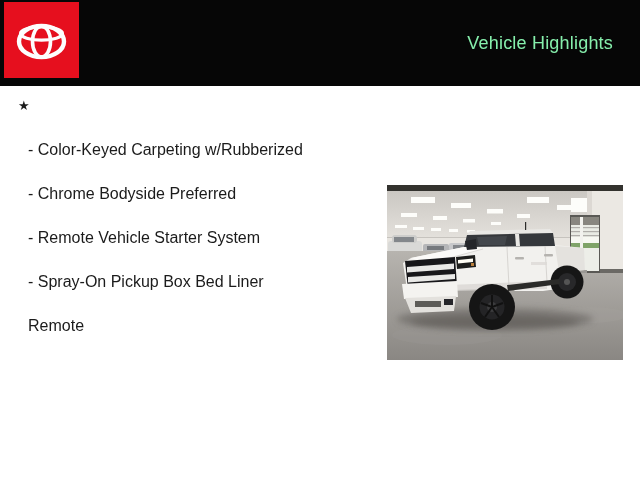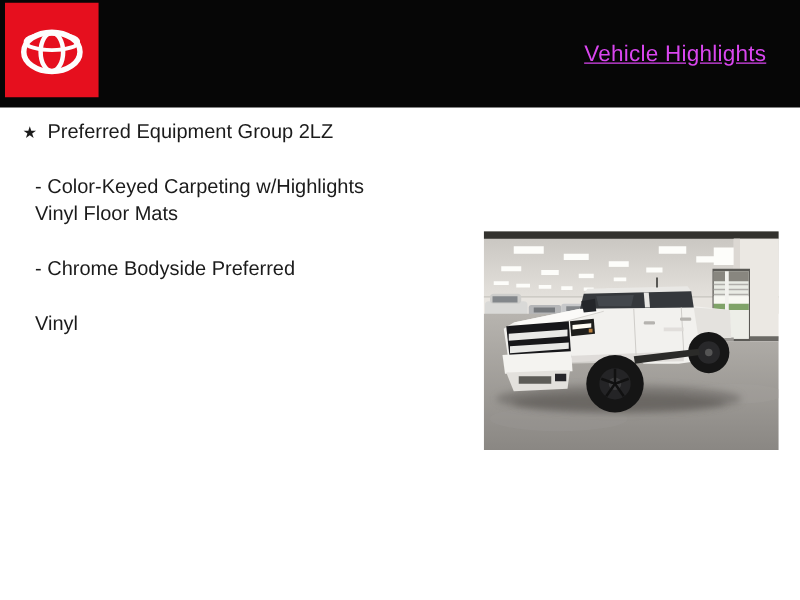--- a/index.html
+++ b/index.html
@@ -14,21 +14,21 @@
     position:absolute;top:0;left:0;width:640px;height:86px;
     background:#060606;
   }
   .logo-box{
     position:absolute;left:4px;top:2px;width:75px;height:76px;
     display:flex;align-items:center;justify-content:center;
   }
   .header-title{
     position:absolute;top:0;right:27px;height:86px;
     display:flex;align-items:center;
-    color:#d946ef;font-size:18px;letter-spacing:.2px;text-decoration:underline;
+    color:#86efac;font-size:18px;letter-spacing:.2px;
   }
   
   .content{
     position:absolute;top:86px;left:0;width:384px;
     padding:9px 0 0 18px;box-sizing:border-box;
     color:#1b1b1b;font-size:16px;line-height:22px;
   }
   .group-line{display:flex;margin-bottom:22px;white-space:nowrap;}
   .star{
     width:20px;flex:0 0 20px;font-size:13px;line-height:22px;
@@ -56,32 +56,36 @@
       </g>
     </svg>
   </div>
   <div class="header-title">Vehicle Highlights</div>
 </div>
 
 <div class="content">
 
   <div class="group-line">
     <span class="star">★</span>
-    <span>Preferred Equipment Group 2LZ</span>
-  </div>
-
-  <div class="feature">
-    <div class="line">- Color-Keyed Carpeting w/Highlights</div>
-    <div class="line">Vinyl Floor Mats</div>
+  </div>
+
+  <div class="feature">
+    <div class="line">- Color-Keyed Carpeting w/Rubberized</div>
   </div>
   <div class="feature">
     <div class="line">- Chrome Bodyside Preferred</div>
   </div>
   <div class="feature">
-    <div class="line">Vinyl</div>
+    <div class="line">- Remote Vehicle Starter System</div>
+  </div>
+  <div class="feature">
+    <div class="line">- Spray-On Pickup Box Bed Liner</div>
+  </div>
+  <div class="feature">
+    <div class="line">Remote</div>
   </div>
 </div>
 
 <div class="photo">
   <svg viewBox="0 0 236 175" aria-hidden="true">
     <defs>
       <linearGradient id="ceil" x1="0" y1="0" x2="0" y2="1">
         <stop offset="0" stop-color="#c7c4bf"></stop>
         <stop offset="1" stop-color="#ebe8e3"></stop>
       </linearGradient>

